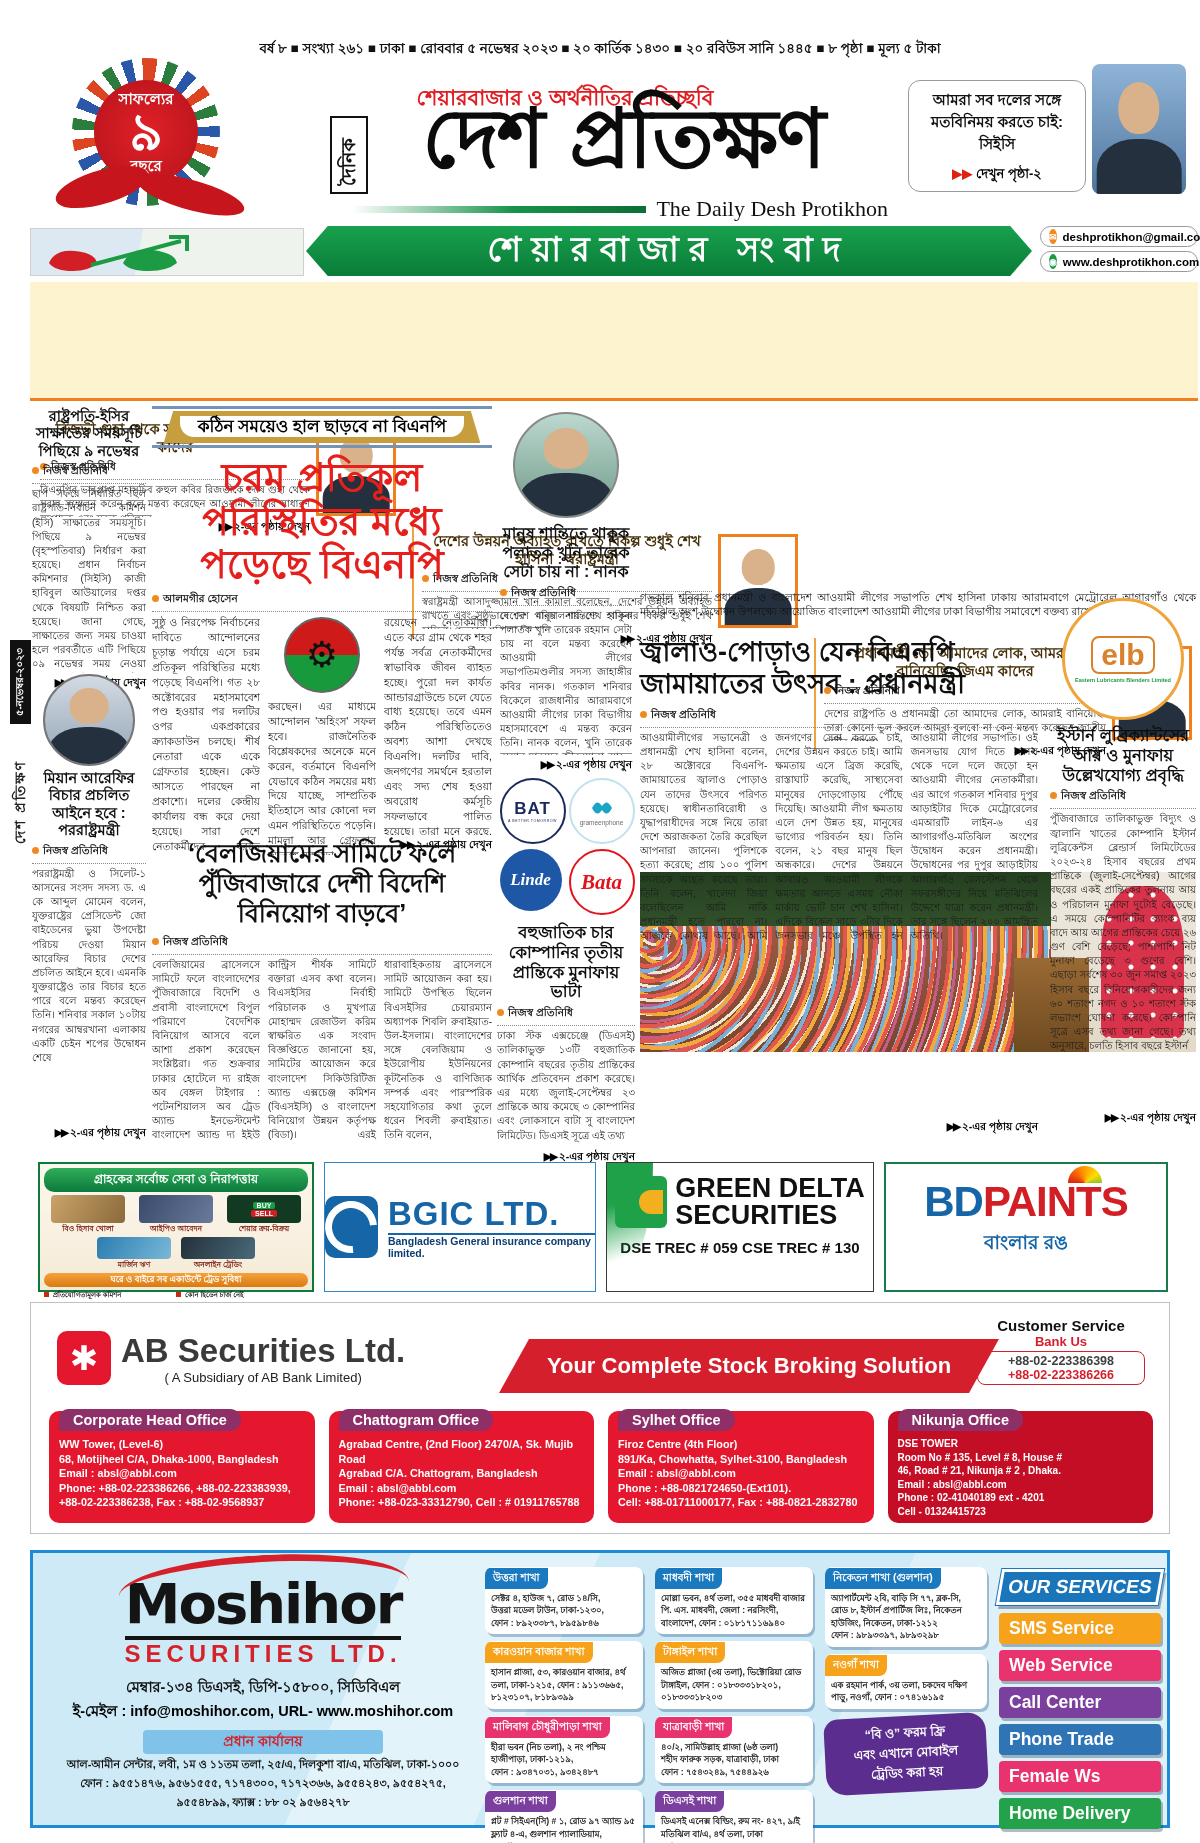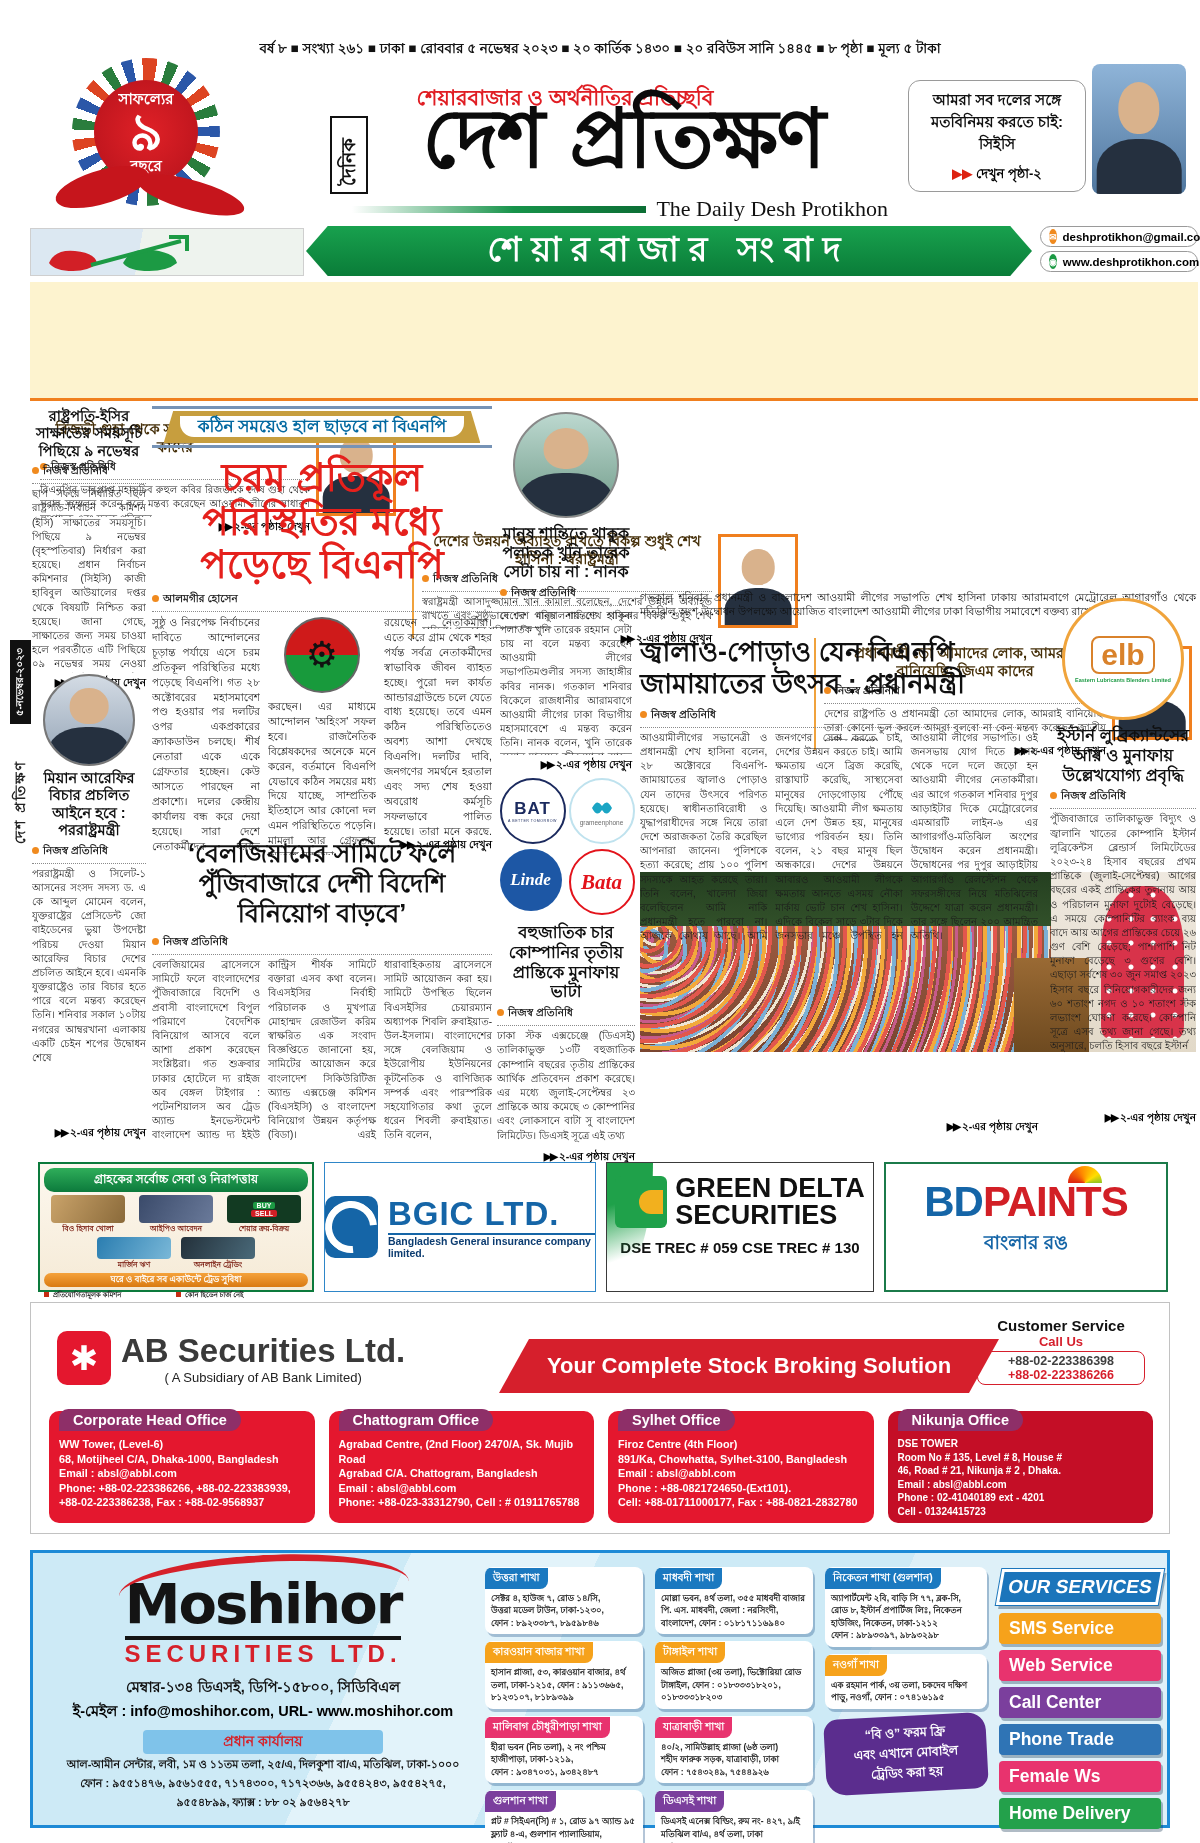--- a/index.html
+++ b/index.html
@@ -45,21 +45,21 @@
      padding:2px 8px;background:#fff;font-size:12.5px;font-weight:bold;color:#111;}
   .ic-circle{width:15px;height:15px;border-radius:50%;display:inline-flex;align-items:center;justify-content:center;
      color:#fff;font-size:9px;}
   
   .brief{position:relative;padding:6px 92px 4px 8px;}
   .brief .brief-photo{position:absolute;right:6px;top:8px;width:74px;height:88px;border:3px solid #f07f1e;background:#fff;}
   .brief-headline{font-weight:bold;font-size:14.5px;color:#46300a;text-align:center;line-height:1.25;}
   
   .kicker{border-top:3px solid #7693b6;border-bottom:3px solid #7693b6;padding:2px 0;text-align:center;}
   .kicker-band{display:inline-block;background:#c79e3e;clip-path:polygon(3% 0,97% 0,100% 100%,0 100%);padding:2px 16px;}
-  .kicker-in{background:#fff;border-radius:0 0 14px 14px;padding:1px 18px;font-weight:bold;font-size:17px;color:#0369a1;}
+  .kicker-in{background:#fff;border-radius:0 0 14px 14px;padding:1px 18px;font-weight:bold;font-size:17px;color:#000000;}
   .bnp-logo{width:72px;height:72px;border-radius:50%;background:linear-gradient(#cf1a1a 50%,#189a3c 50%);
      border:2px solid #666;display:flex;align-items:center;justify-content:center;color:#111;font-size:36px;margin:2px auto 6px;}
   
   .rally{position:relative;overflow:hidden;background:#3a5a32;}
   .rally-trees{position:absolute;inset:0 0 62% 0;background:linear-gradient(#243f20,#35552c);}
   .rally-crowd{position:absolute;inset:30% 26% 0 0;background:
      repeating-radial-gradient(circle at 8px 8px,#e2574d 0 4px,rgba(0,0,0,0) 4px 15px),
      repeating-radial-gradient(circle at 20px 18px,#f2a93b 0 4px,rgba(0,0,0,0) 4px 17px),
      repeating-radial-gradient(circle at 5px 24px,#7bb0d6 0 4px,rgba(0,0,0,0) 4px 19px),
      repeating-radial-gradient(circle at 15px 3px,#efe6d4 0 3px,rgba(0,0,0,0) 3px 14px),
@@ -413,21 +413,21 @@
       <div>
         <div style="font-size:33px;color:#3a3a3a;font-weight:bold;">AB Securities Ltd.</div>
         <div class="ctr" style="font-size:13px;color:#222;">( A Subsidiary of AB Bank Limited)</div>
       </div>
     </div>
     <div style="position:absolute;left:468px;top:36px;width:500px;height:54px;background:#d61f2c;
          clip-path:polygon(6% 0,100% 0,94% 100%,0 100%);display:flex;align-items:center;justify-content:center;
          color:#fff;font-size:22px;font-weight:bold;">Your Complete Stock Broking Solution</div>
     <div style="position:absolute;right:24px;top:14px;width:168px;text-align:center;">
       <div style="font-size:15px;font-weight:bold;color:#111;">Customer Service</div>
-      <div style="font-size:13px;font-weight:bold;color:#d61f2c;">Call Us</div>
+      <div style="font-size:13px;font-weight:bold;color:#d61f2c;">Bank Us</div>
       <div style="border:1.5px solid #d61f2c;border-radius:8px;padding:2px 4px;margin-top:2px;">
         <div style="font-size:12.5px;font-weight:bold;color:#d61f2c;"><a class="more-link" style="color:#404040;">+88-02-223386398</a></div>
         <div style="font-size:12.5px;font-weight:bold;color:#d61f2c;"><a class="more-link" style="color:#d61f2c;">+88-02-223386266</a></div>
       </div>
     </div>
     <div style="position:absolute;left:18px;top:108px;width:1104px;display:grid;grid-template-columns:repeat(4,1fr);gap:14px;">
       <div class="office" style="height:112px;">
         <div class="office-title">Corporate Head Office</div>
         <div class="office-lines prewrap clip" style="height:76px;">WW Tower, (Level-6)
 68, Motijheel C/A, Dhaka-1000, Bangladesh

